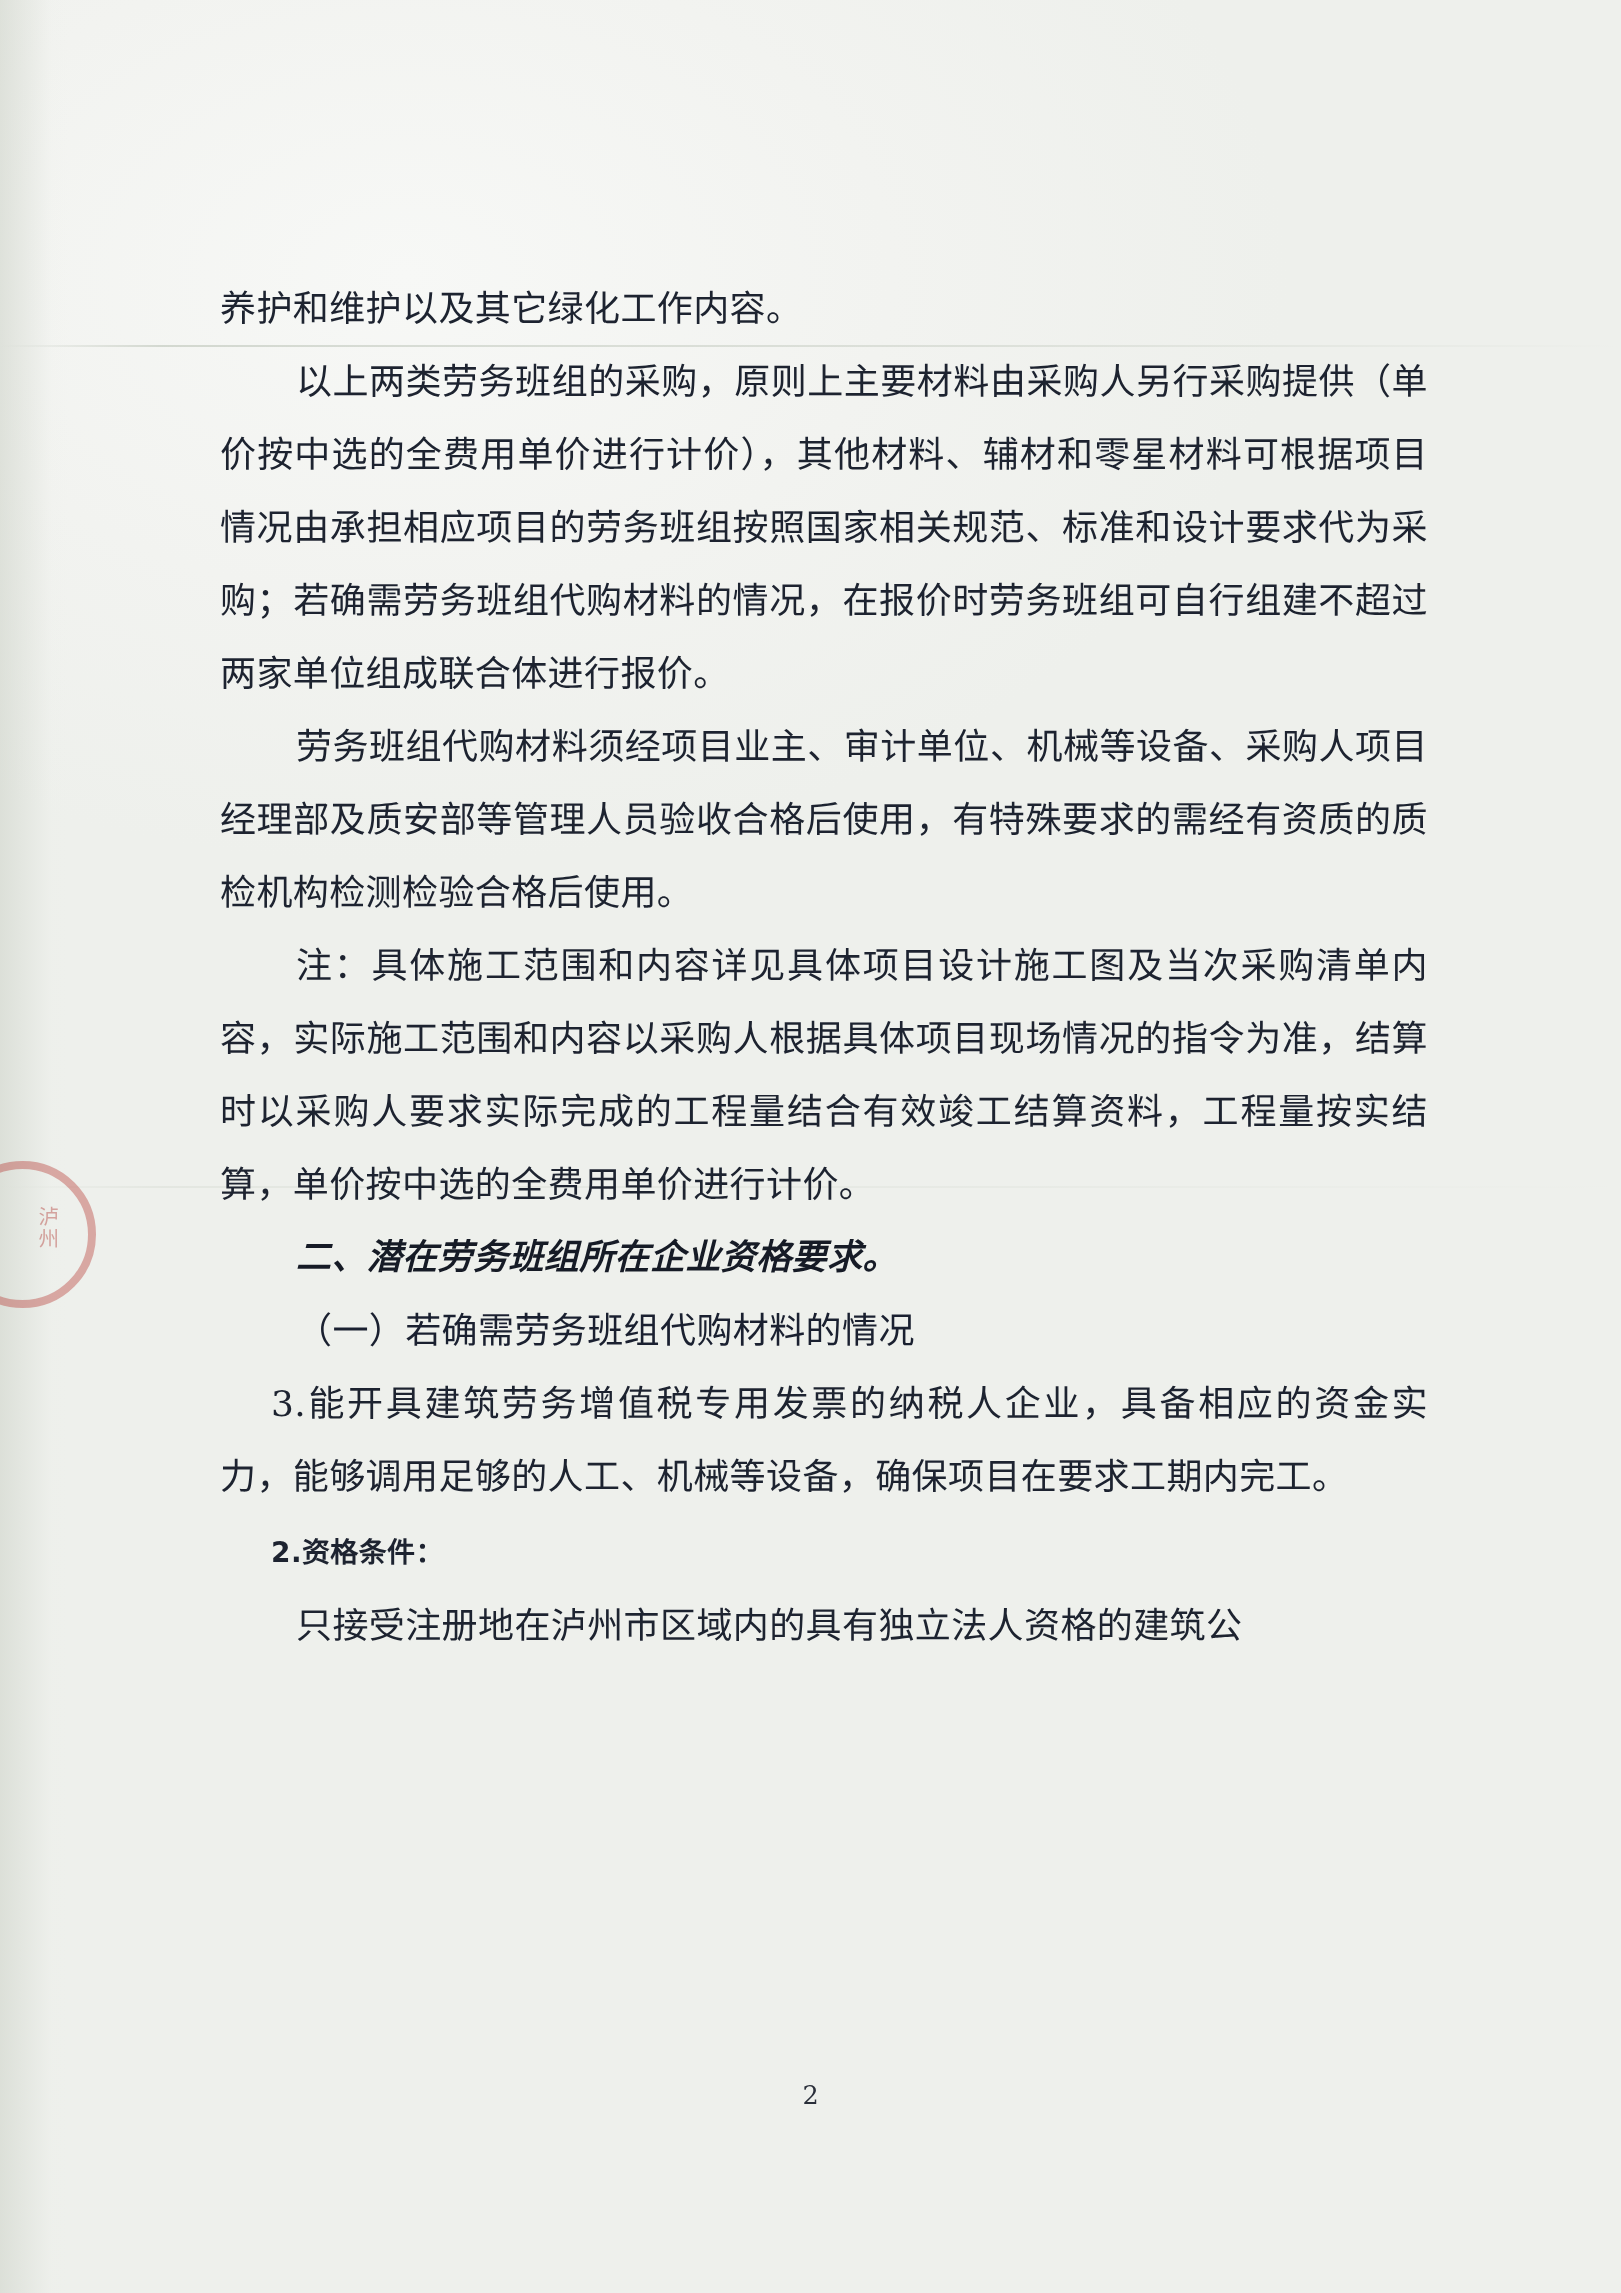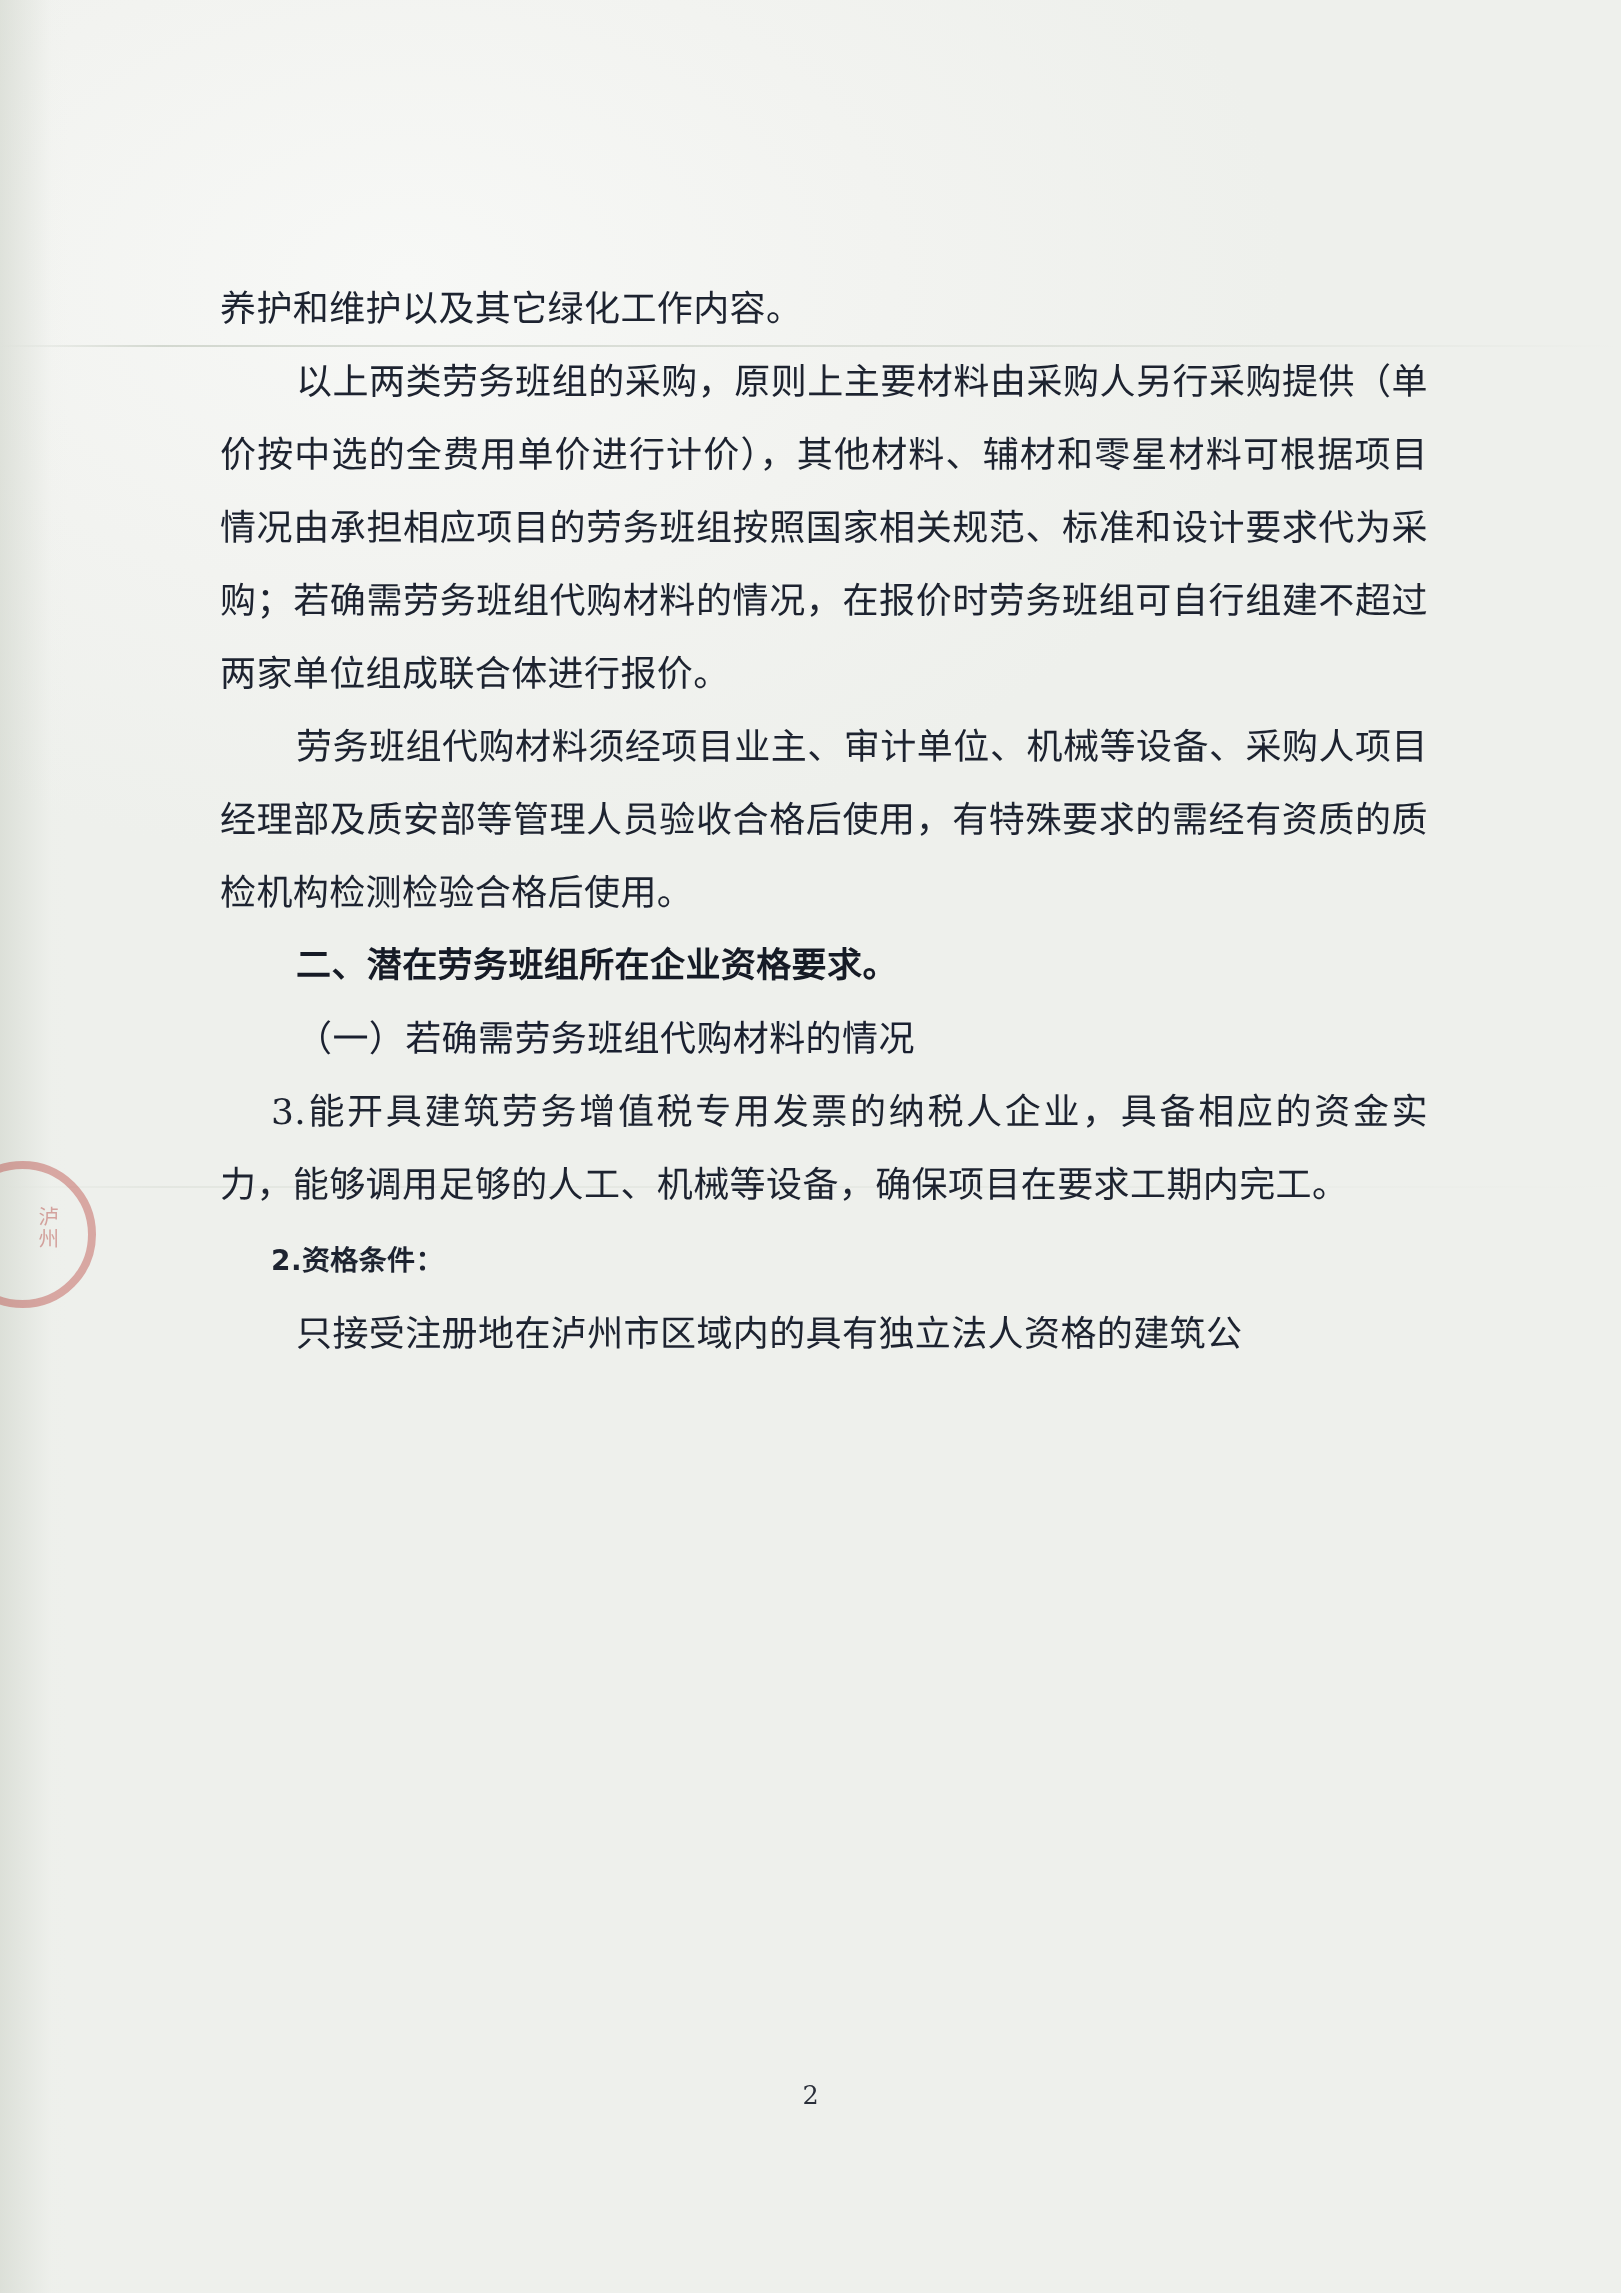--- a/index.html
+++ b/index.html
@@ -91,20 +91,21 @@
     font-family: "DejaVu Serif", "Liberation Serif", serif;
   }
   p.indent { text-indent: 76px; }
   p.indent-small { text-indent: 51px; }
   p.heading {
     text-indent: 76px;
     font-weight: bold;
     color: #161b26;
     font-family: "DejaVu Sans", "Liberation Sans", sans-serif;
     font-size: 35px;
+    font-style: italic;
   }
   p.subheading {
     text-indent: 76px;
     color: #1a2030;
   }
   p.bold-lead { text-indent: 51px; }
   p.bold-lead .lead {
     font-weight: bold;
     font-family: "DejaVu Sans", "Liberation Sans", sans-serif;
     font-size: 28px;
@@ -129,20 +130,21 @@
   <div class="crease c1"></div>
   <div class="crease c2"></div>
 
   <div class="seal"></div>
   <div class="seal-text">泸州</div>
 
   <div class="content">
     <p class="plain">养护和维护以及其它绿化工作内容。</p>
     <p class="indent">以上两类劳务班组的采购，原则上主要材料由采购人另行采购提供（单价按中选的全费用单价进行计价），其他材料、辅材和零星材料可根据项目情况由承担相应项目的劳务班组按照国家相关规范、标准和设计要求代为采购；若确需劳务班组代购材料的情况，在报价时劳务班组可自行组建不超过两家单位组成联合体进行报价。</p>
     <p class="indent">劳务班组代购材料须经项目业主、审计单位、机械等设备、采购人项目经理部及质安部等管理人员验收合格后使用，有特殊要求的需经有资质的质检机构检测检验合格后使用。</p>
+    <p class="indent">注：具体施工范围和内容详见具体项目设计施工图及当次采购清单内容，实际施工范围和内容以采购人根据具体项目现场情况的指令为准，结算时以采购人要求实际完成的工程量结合有效竣工结算资料，工程量按实结算，单价按中选的全费用单价进行计价。</p>
     <p class="heading">二、潜在劳务班组所在企业资格要求。</p>
     <p class="subheading">（一）若确需劳务班组代购材料的情况</p>
     <p class="indent-small">3.能开具建筑劳务增值税专用发票的纳税人企业，具备相应的资金实力，能够调用足够的人工、机械等设备，确保项目在要求工期内完工。</p>
     <p class="bold-lead"><span class="lead">2.资格条件：</span></p>
     <p class="indent">只接受注册地在泸州市区域内的具有独立法人资格的建筑公</p>
   </div>
 
   <div class="page-number">2</div>
 </div>
 

